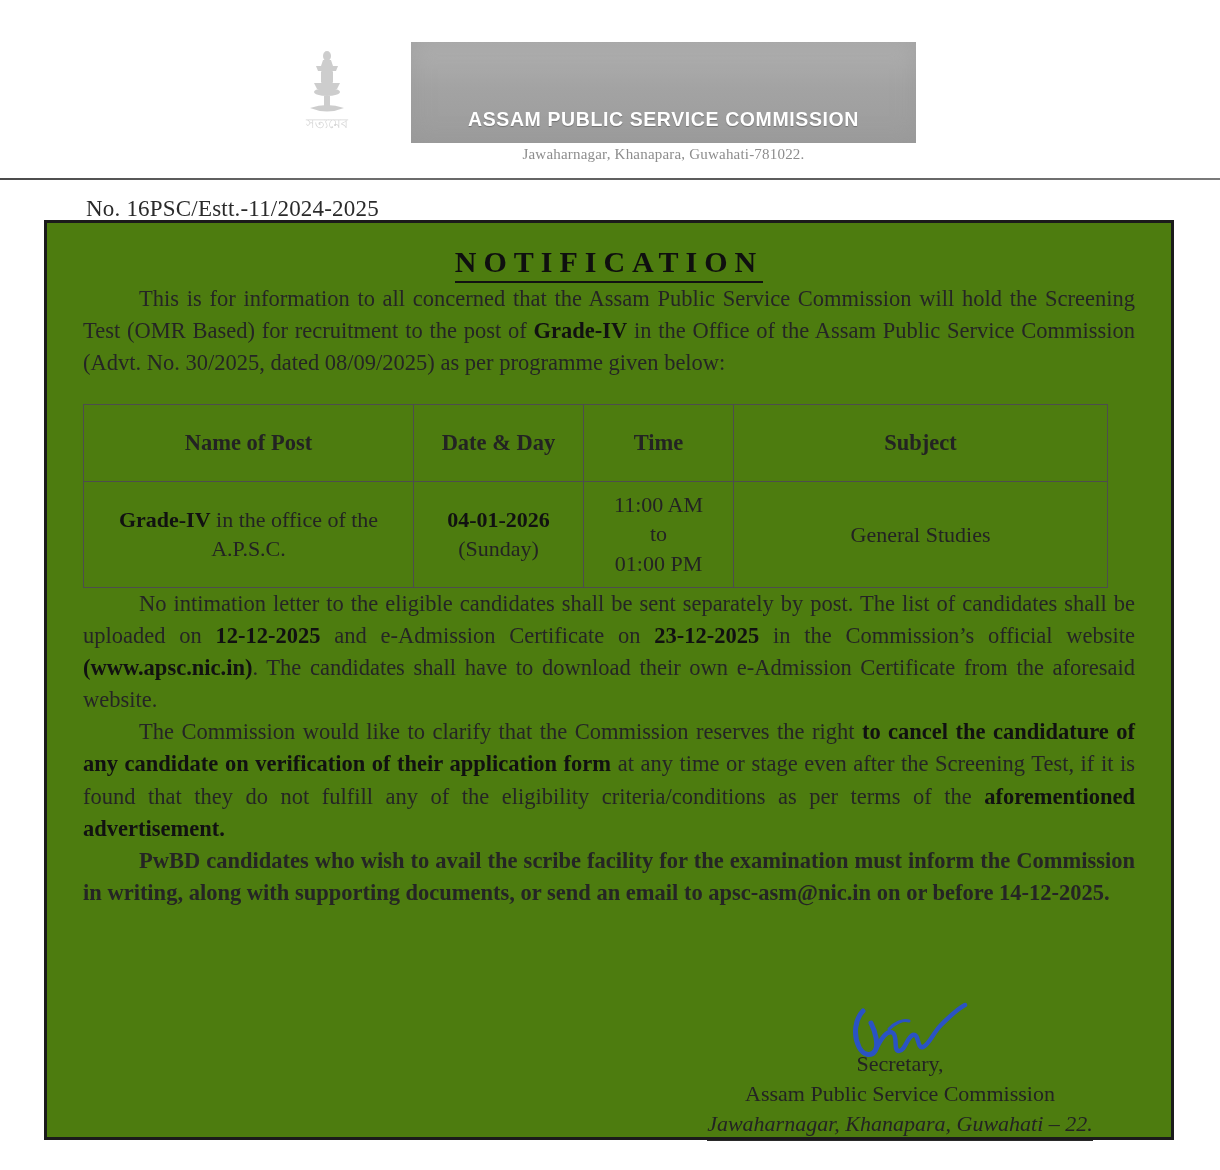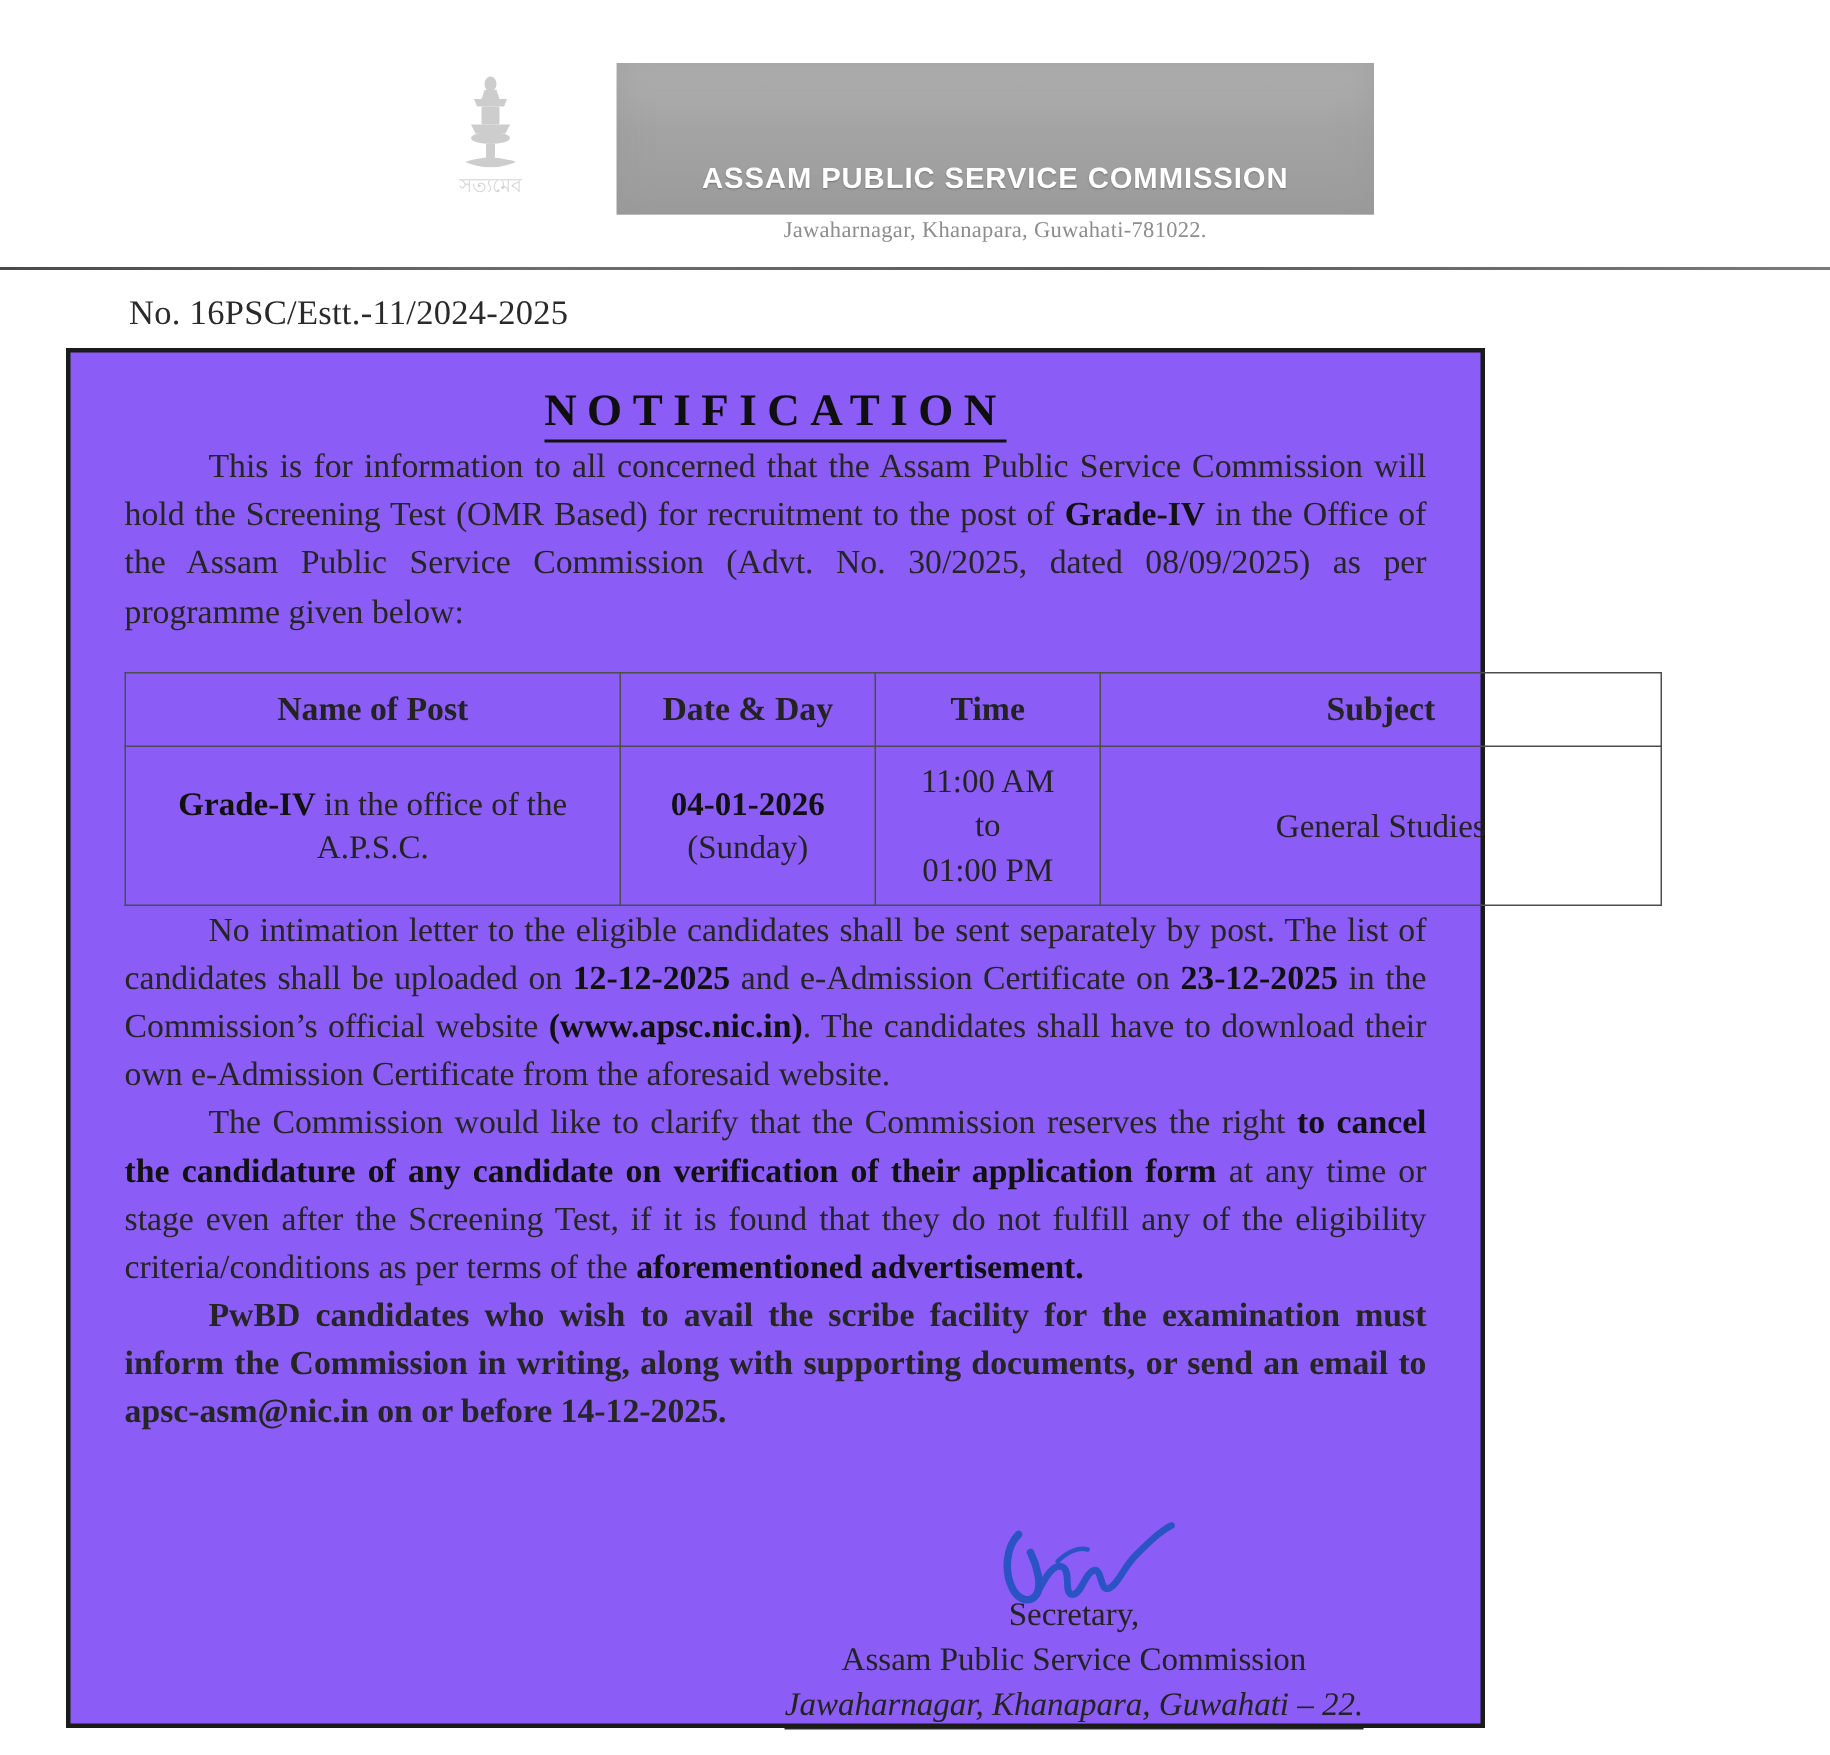--- a/index.html
+++ b/index.html
@@ -113,26 +113,26 @@
   }
   .ref-date sup {
     font-size: 13px;
     vertical-align: super;
   }
 
   
   .frame {
     position: absolute;
     left: 44px;
-    top: 232px;
-    width: 946px;
+    top: 220px;
+    width: 1130px;
     height: 920px;
     border: 3px solid #1b1b1b;
     box-sizing: border-box;
-    background: #8b5cf6;
+    background: #4d7c0f;
   }
   .frame-inner {
     position: relative;
     width: 100%;
     height: 100%;
     padding: 0 36px;
     box-sizing: border-box;
   }
   .title-wrap {
     text-align: center;
@@ -174,21 +174,21 @@
   table.schedule td {
     border: 1.6px solid #4d4d4d;
     text-align: center;
     vertical-align: middle;
     color: #232323;
   }
   table.schedule th {
     font-weight: bold;
     font-size: 22.5px;
     height: 44px;
-    padding: 2px 4px;
+    padding: 16px 4px;
   }
   table.schedule td {
     font-size: 22px;
     padding: 8px 6px;
     line-height: 1.32;
   }
   .col-post   { width: 330px; }
   .col-date   { width: 170px; }
   .col-time   { width: 150px; }
   .col-subject{ width: 374px; }

